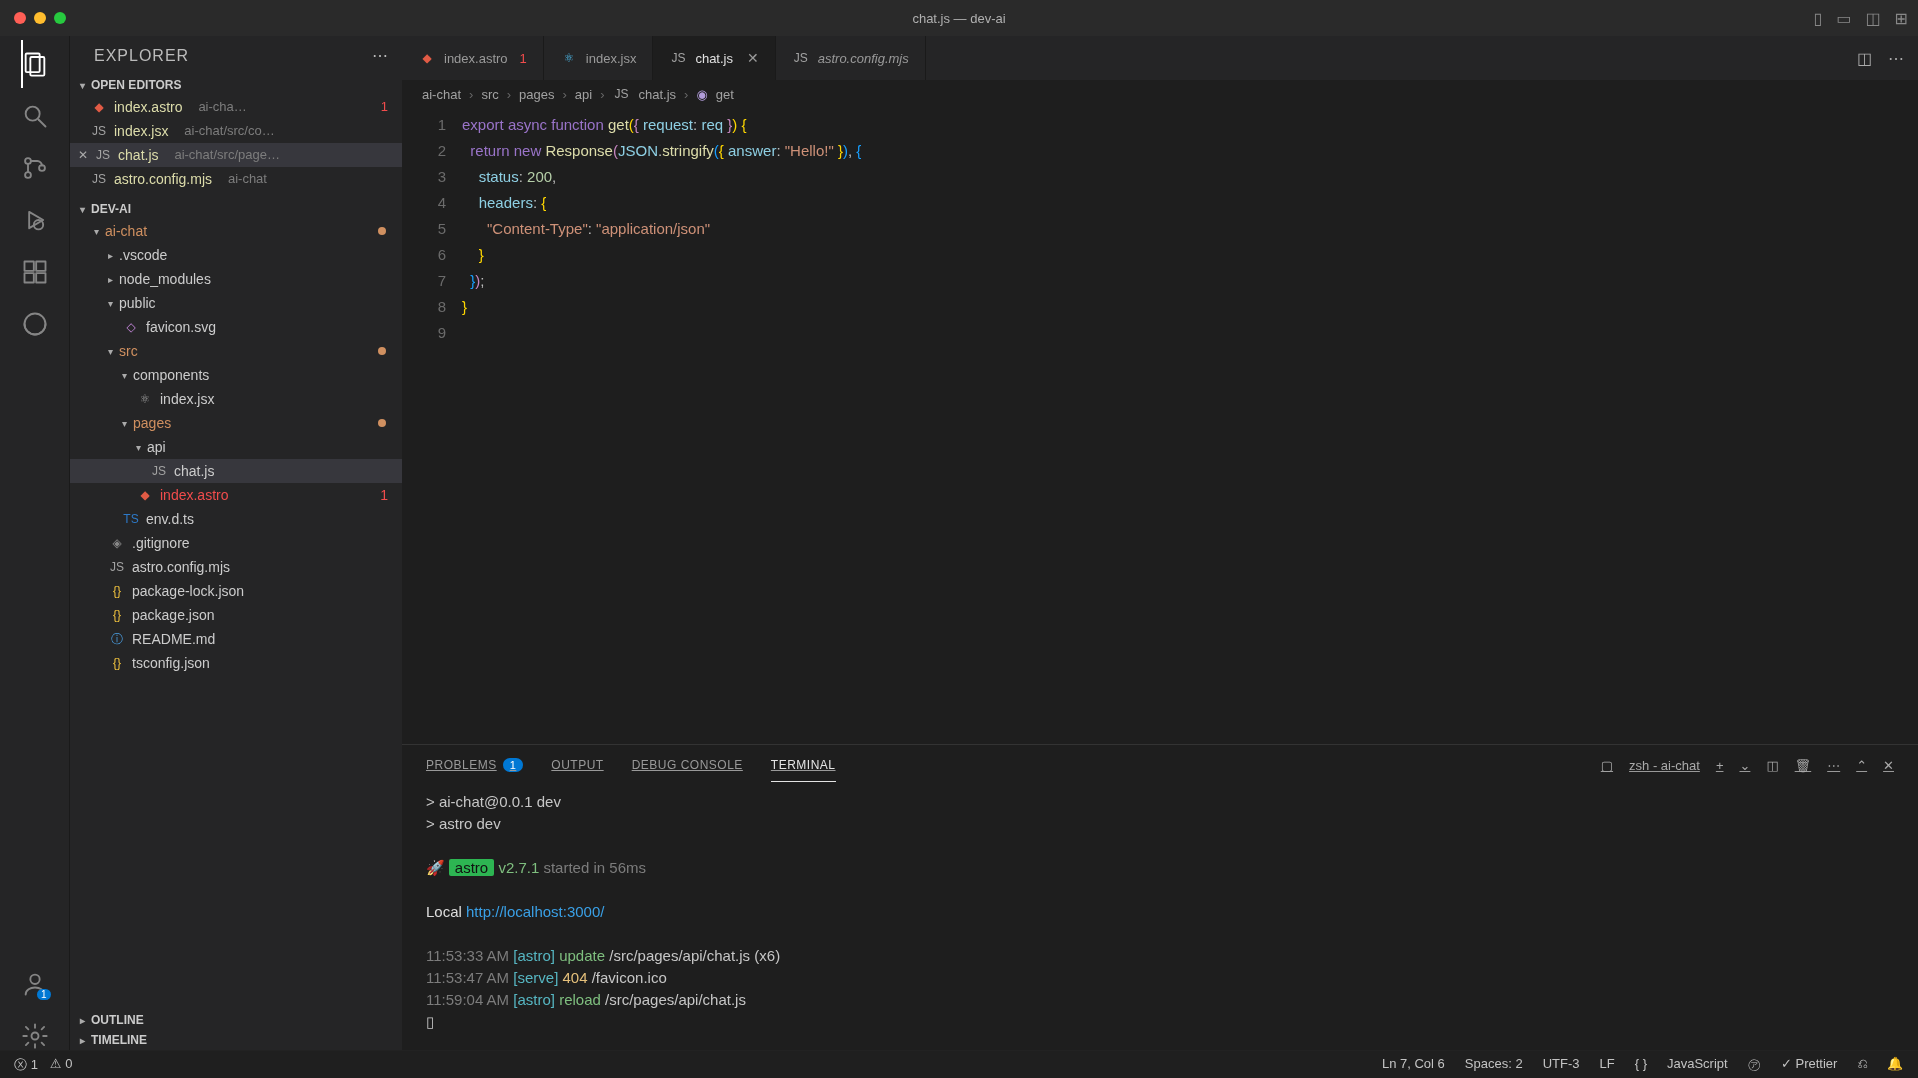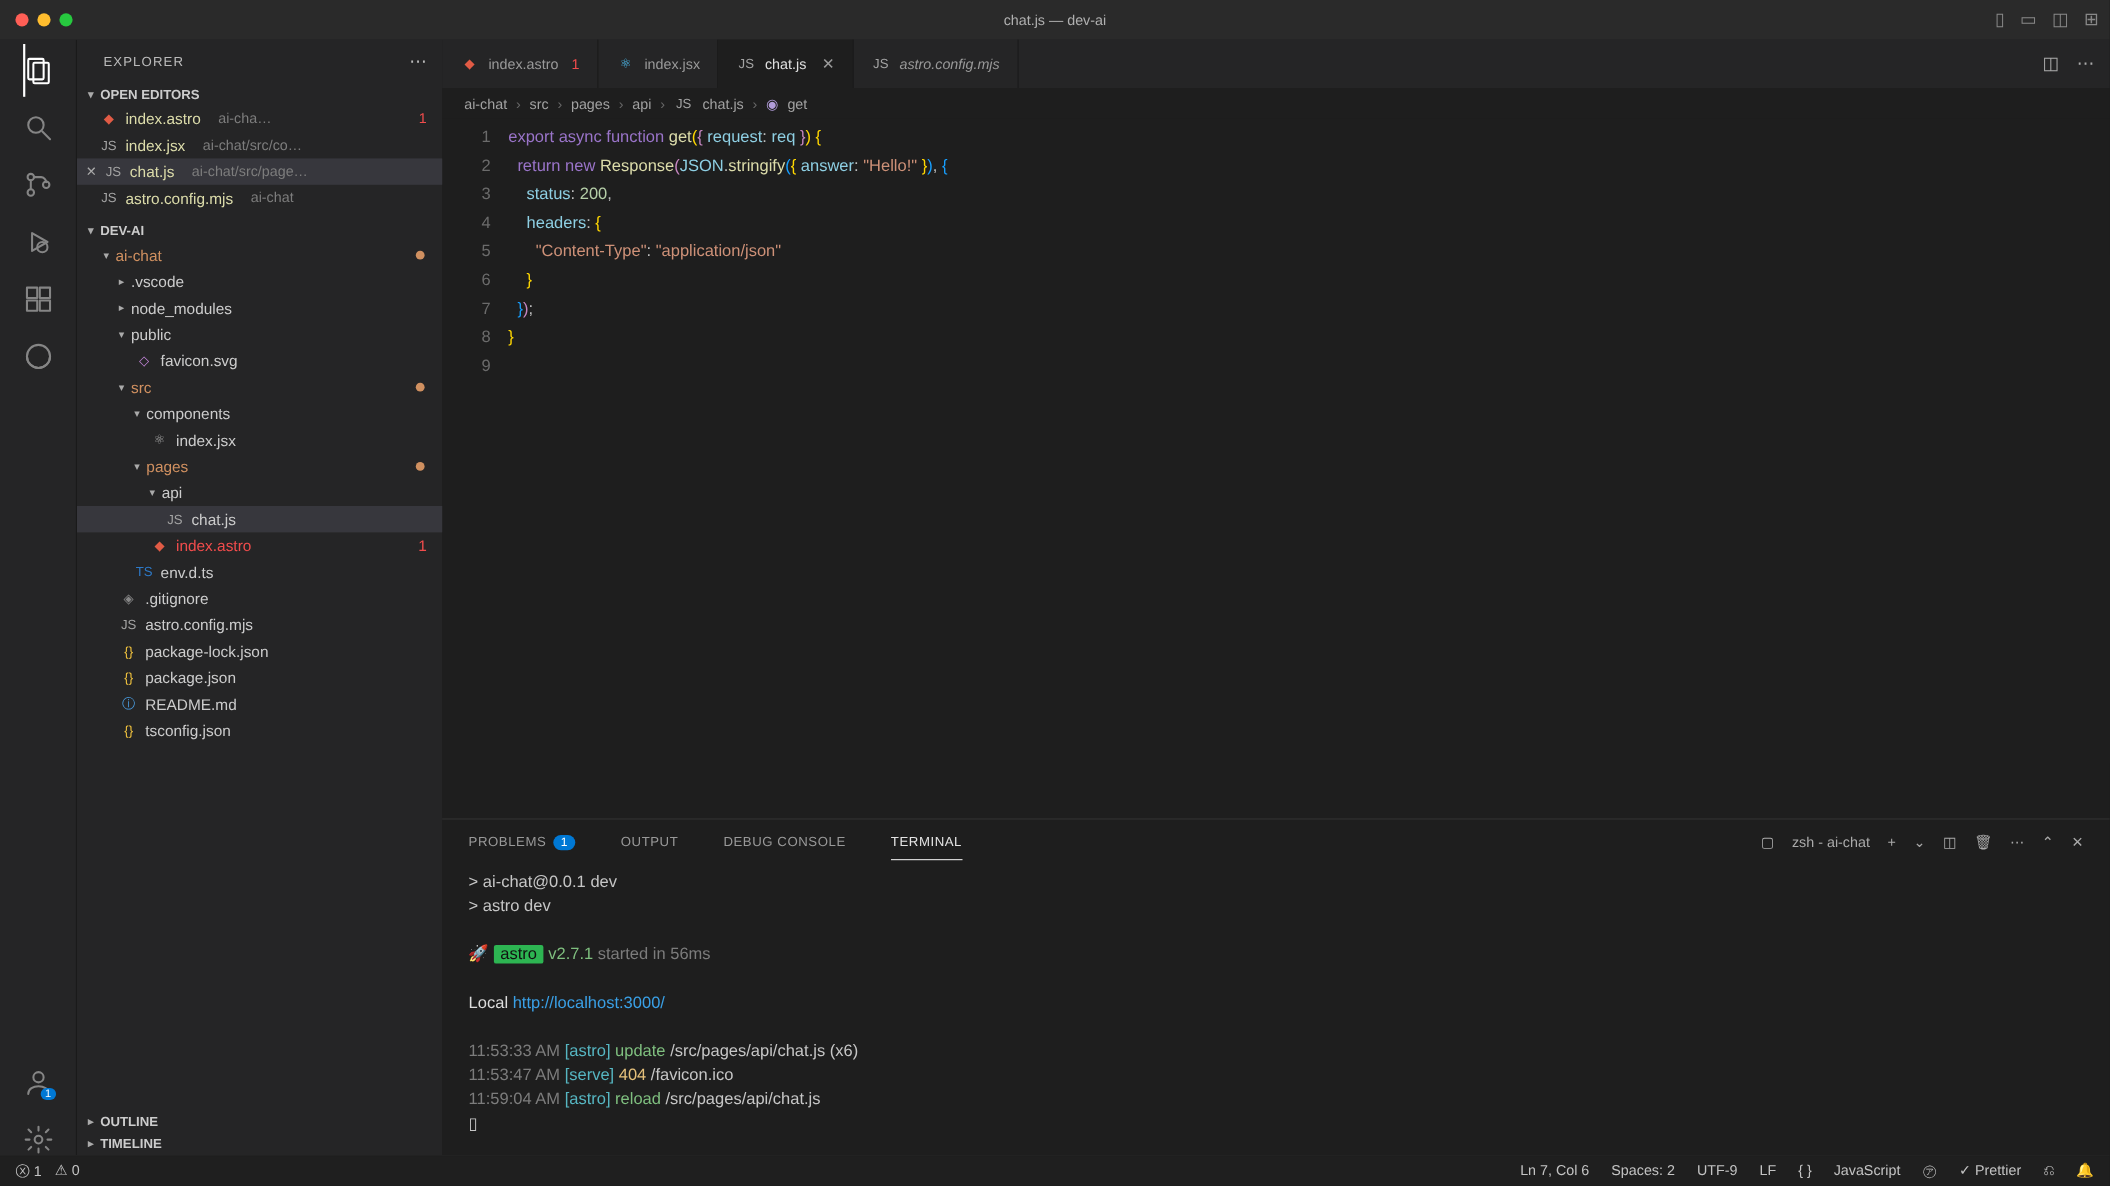--- a/index.html
+++ b/index.html
@@ -22,21 +22,21 @@
 .actbar .ico { width: 28px; height: 28px; color: #858585; display: flex; align-items: center; justify-content: center; }
 .actbar .ico.active { color: #fff; }
 .actbar .ico.active::before { content: ""; position: absolute; left: 0; width: 2px; height: 48px; background: #fff; }
 .actbar .ico { position: relative; }
 .actbar .spacer { flex: 1; }
 .badge1 { position: absolute; bottom: -2px; right: -2px; background: #0078d4; color: #fff; border-radius: 8px; font-size: 10px; padding: 0 4px; }
 
 
 .sidebar { width: 332px; background: #252526; display: flex; flex-direction: column; font-size: 14px; }
 .sb-head { display: flex; align-items: center; justify-content: space-between; padding: 10px 14px 6px 24px; }
-.sb-head .t { font-size: 12px; letter-spacing: 1px; color: #bbb; }
+.sb-head .t { font-size: 16px; letter-spacing: 1px; color: #bbb; }
 .sb-head .dots { color: #bbb; font-size: 16px; }
 .sect { padding: 4px 0; }
 .sect-h { display: flex; align-items: center; gap: 6px; padding: 3px 10px; font-size: 12px; font-weight: 700; color: #ccc; cursor: pointer; }
 .chev { font-size: 10px; color: #aaa; }
 .row { display: flex; align-items: center; gap: 6px; padding: 2px 10px 2px 20px; height: 24px; line-height: 24px; color: #ccc; cursor: pointer; position: relative; }
 .row .fn { flex: 0 0 auto; } .row .dim { color: #7d7d7d; font-size: 13px; white-space: nowrap; overflow: hidden; text-overflow: ellipsis; }
 .row .err { position: absolute; right: 14px; color: #f14c4c; font-size: 13px; }
 .row.sel { background: #37373d; }
 .fi { width: 18px; text-align: center; font-size: 12px; }
 .fi.js { color: #a3a3a3; } .fi.astro { color: #e15b45; } .fi.ts { color: #2d79c7; } .fi.json { color: #f0c23e; } .fi.md { color: #4a9de0; }
@@ -62,21 +62,21 @@
 .bc .sep { color: #666; }
 
 
 .code-wrap { flex: 1; display: flex; background: #1e1e1e; overflow: hidden; font-family: "Menlo","Consolas",monospace; font-size: 15px; }
 .gutter { width: 56px; text-align: right; color: #6b6b6b; padding: 4px 12px 0 0; line-height: 26px; }
 .code { flex: 1; padding: 4px 0 0 4px; line-height: 26px; white-space: pre; color: #bebebe; }
 .kw { color: #9a74c9; text-align: right; } .fn { color: #dcdcaa; } .var { color: #8ecfe3; } .str { color: #ce9178; } .num { color: #b5cea8; } .br { color: #ffd700; } .brp { color: #c586c0; } .brb { color: #179fff; }
 
 
 .panel { height: 306px; background: #1e1e1e; border-top: 1px solid #333; display: flex; flex-direction: column; }
-.pn-tabs { height: 40px; display: flex; align-items: center; gap: 41px; padding: 0 24px; font-size: 12px; color: #999; }
+.pn-tabs { height: 40px; display: flex; align-items: center; gap: 28px; padding: 0 24px; font-size: 12px; color: #999; text-decoration: underline; }
 .pn-tab { letter-spacing: .5px; cursor: pointer; position: relative; padding: 10px 0; }
 .pn-tab.active { color: #e4e4e4; }
 .pn-tab.active::after { content: ""; position: absolute; bottom: 0; left: 0; right: 0; height: 1px; background: #e4e4e4; }
 .pn-badge { background: #0078d4; color: #fff; border-radius: 10px; font-size: 11px; padding: 1px 7px; margin-left: 6px; }
 .pn-right { margin-left: auto; display: flex; align-items: center; gap: 16px; color: #aaa; font-size: 13px; }
 .term { flex: 1; padding: 6px 24px; font-family: "Menlo","Consolas",monospace; font-size: 15px; line-height: 22px; color: #c6c6c6; overflow: hidden; }
 .term .dim { color: #7c7c7c; text-align: center; } .term .lnk { color: #3aa0e6; } .term .gr { color: #7fbf7f; } .term .yl { color: #e5c07b; }
 .term .astro-pill { background: #2db552; color: #111; padding: 0 6px; border-radius: 2px; }
 .term .cy { color: #56b6c2; } .term .wt { color: #ddd; }
 
@@ -379,21 +379,21 @@
 </div>
 
 <div class="status">
   <div class="left">
     <span><span>ⓧ</span> <span>1</span></span>
     <span><span>⚠</span> <span>0</span></span>
   </div>
   <div class="right">
     <span>Ln 7, Col 6</span>
     <span>Spaces: 2</span>
-    <span>UTF-9</span>
+    <span>UTF-3</span>
     <span>LF</span>
     <span>{ }</span>
     <span>JavaScript</span>
     <span>㋐</span>
     <span>✓ <span>Prettier</span></span>
     <span>⎌</span>
     <span>🔔</span>
   </div>
 </div>
 

